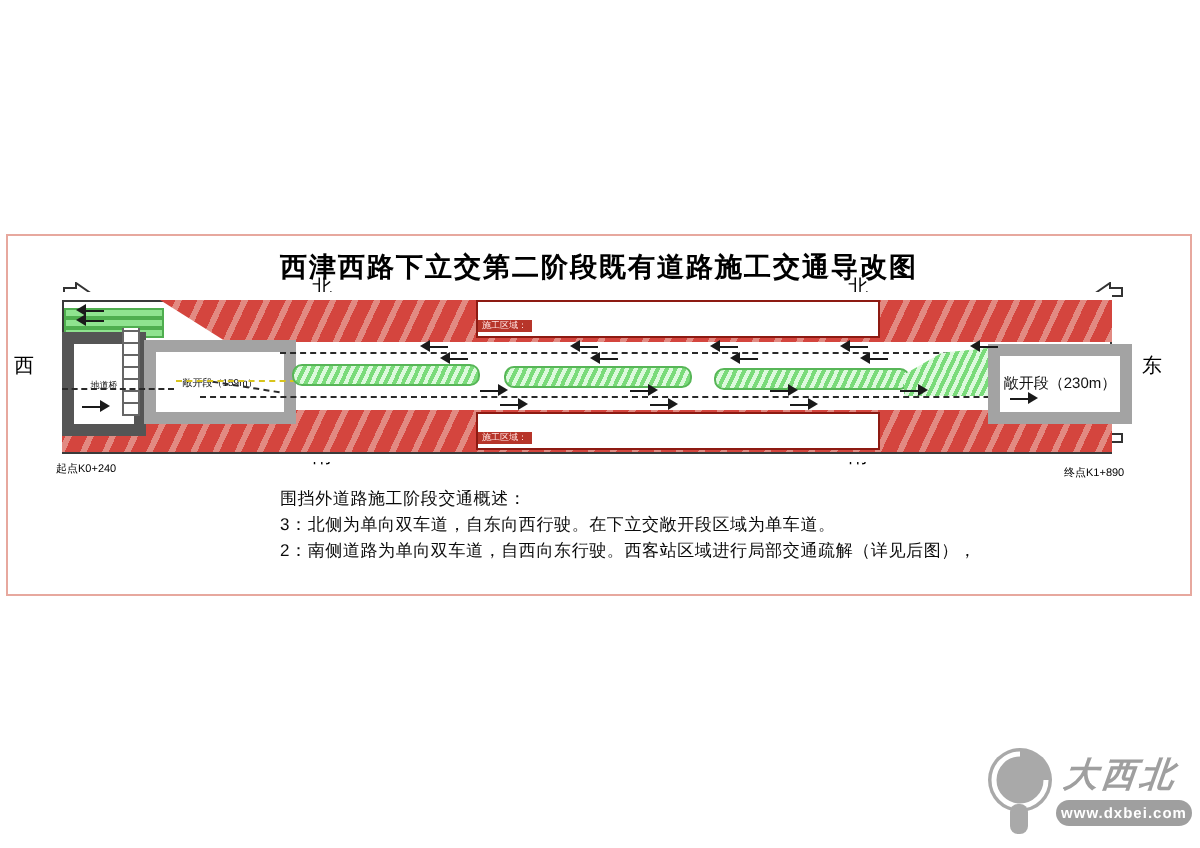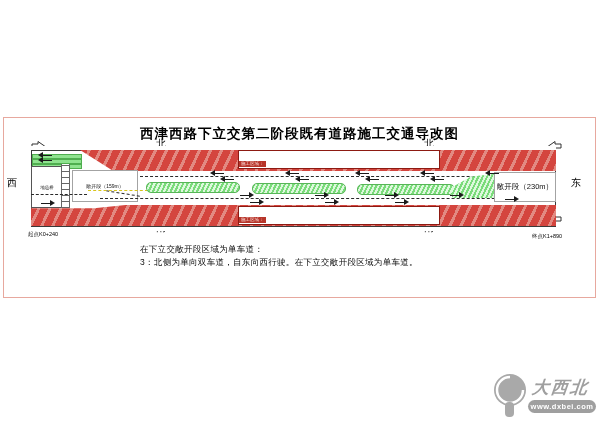--- a/index.html
+++ b/index.html
@@ -31,21 +31,21 @@
     position:absolute;border:1px solid #57b657;border-radius:5px;
     background:repeating-linear-gradient(115deg,#7adb7a 0 2px,#ddf9dd 2px 4px);
   }
   .poly{
     position:absolute;border:0;
     background:repeating-linear-gradient(115deg,#7adb7a 0 2px,#ddf9dd 2px 4px);
   }
   .dash{position:absolute;height:0;border-top:1px dashed #2a2a2a;}
   .ydash{position:absolute;height:0;border-top:1.5px dashed #d8c41c;}
   .whitebox{
-    position:absolute;background:#fff;border:1px solid #a3a3a3;
+    position:absolute;background:#fff;border:6px solid #a3a3a3;
     display:flex;align-items:center;justify-content:center;text-align:center;
   }
   .ladder{
     position:absolute;width:7px;background:
       repeating-linear-gradient(0deg,#666 0 1px,#fff 1px 6px);
     border-left:1px solid #666;border-right:1px solid #666;background-color:#fff;
   }
   .note{
     position:absolute;width:200px;border:1px solid #8d1a12;background:#fff;
     overflow:hidden;
@@ -166,22 +166,23 @@
     </div>
     <div class="note" style="left:207px;top:60px;height:17px;">
       <span class="nt">施工区域：</span>
       
     </div>
   </div>
 
   <div class="chain" style="left:24px;top:113px;">起点K0+240</div>
   <div class="chain" style="left:528px;top:115px;">终点K1+890</div>
 
-  <div class="desc" style="top:126px;">在下立交敞开段区域为单车道：</div>
+  <div class="desc" style="top:126px;">围挡外道路施工阶段交通概述：</div>
   <div class="desc" style="top:139px;">3：北侧为单向双车道，自东向西行驶。在下立交敞开段区域为单车道。</div>
+  <div class="desc" style="top:152px;">2：南侧道路为单向双车道，自西向东行驶。西客站区域进行局部交通疏解（详见后图），</div>
 </div>
 
 <div class="wm">
   <svg width="40" height="50" style="position:absolute;left:2px;top:2px;">
     <circle cx="20" cy="20" r="16" fill="#a9a9a9"></circle>
     <path d="M20 7 a13 13 0 1 0 13 13" stroke="#fff" stroke-width="2.5" fill="none"></path>
     <rect x="15" y="32" width="9" height="15" rx="4" fill="#a9a9a9"></rect>
   </svg>
   <div class="wm-cn">大西北</div>
   <div class="wm-pill">www.dxbei.com</div>

